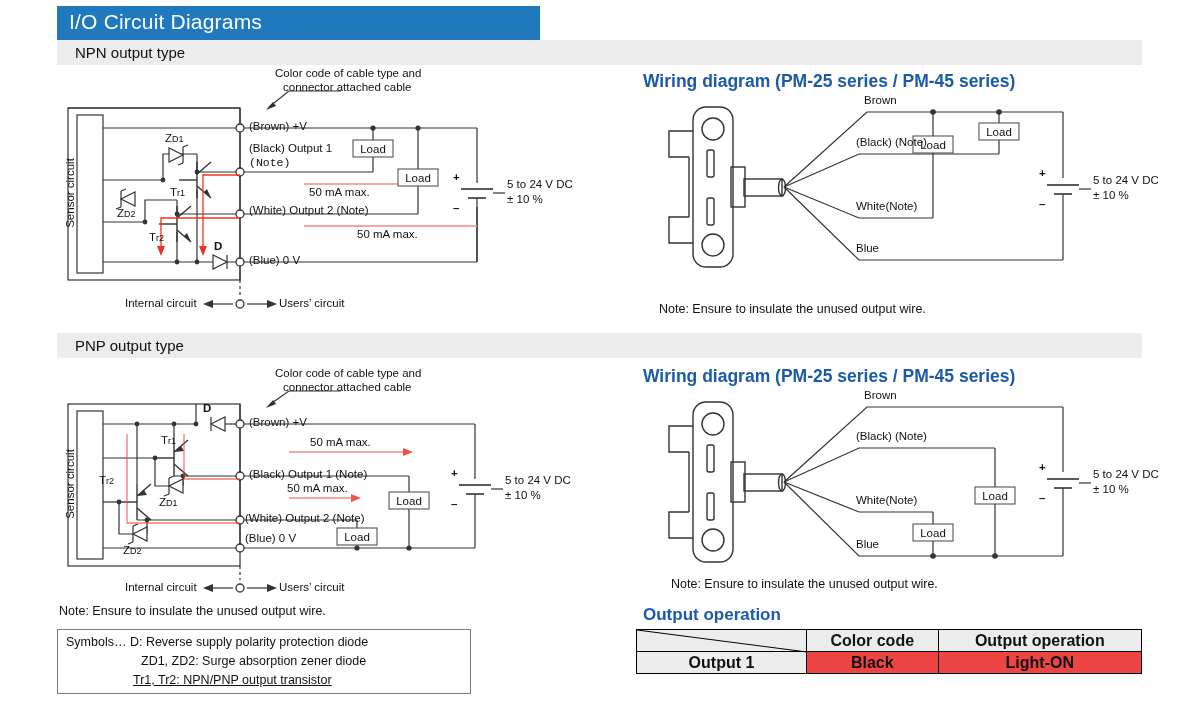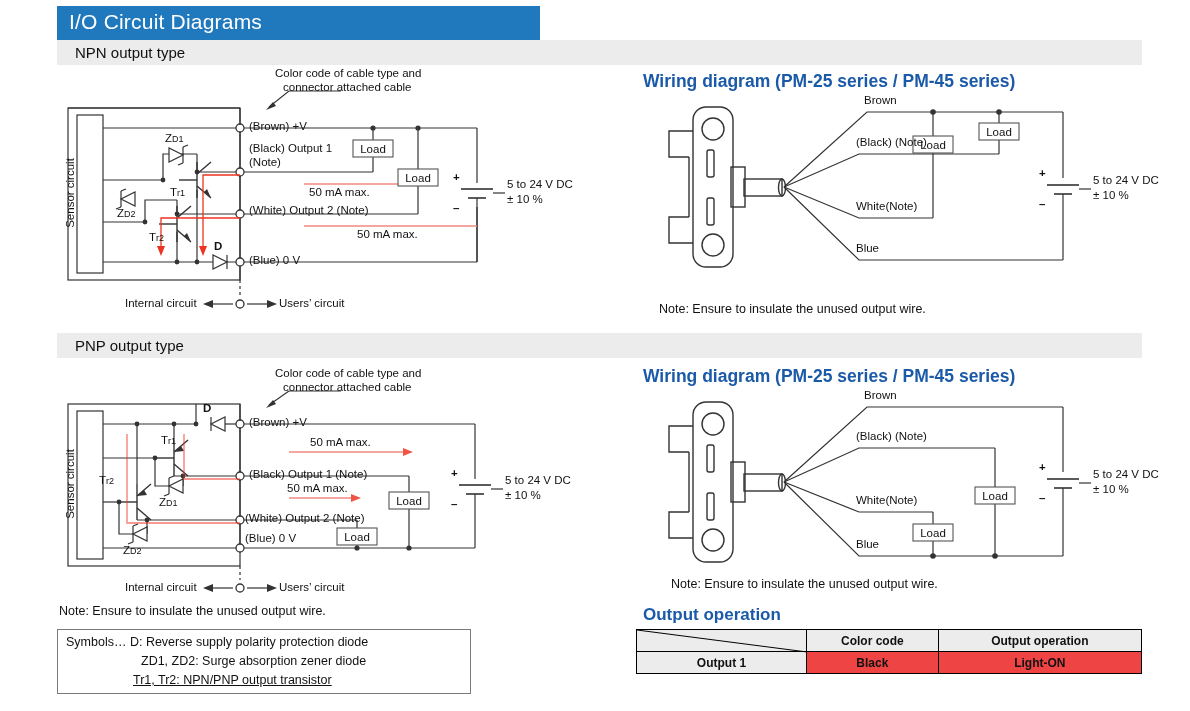--- a/index.html
+++ b/index.html
@@ -47,21 +47,21 @@
   
   .symbox {
     position:absolute; left:57px; top:629px; width:414px; height:65px;
     border:1px solid #7a7a7a; background:#fff;
   }
   .symbox .line { position:absolute; font-size:12.5px; white-space:nowrap; }
 
   
   .optable {
     position:absolute; left:636px; top:629px; width:506px;
-    border-collapse:collapse; font-size:12px;
+    border-collapse:collapse; font-size:16px;
   }
   .optable td, .optable th {
     border:1px solid #000; height:22px; text-align:center; font-weight:bold; padding:0;
   }
   .optable th { background:#ececec; }
   .optable td.rowhead { background:#ececec; width:170px; }
   .optable td.val { background:#ef4444; }
   .corner { position:relative; background:#ececec; width:170px; padding:0; }
   .corner svg { position:absolute; left:0; top:0; }
 </style>
@@ -218,21 +218,21 @@
       <circle cx="183" cy="242" r="4" fill="#fff" stroke="#333" stroke-width="1.3"></circle>
     </svg>
 
     <div class="t" style="left:218px; top:5px;">Color code of cable type and</div>
     <div class="t" style="left:226px; top:19px;">connector attached cable</div>
 
     <div class="t" style="left:-22px; top:125px; transform:rotate(-90deg); transform-origin:center;">Sensor circuit</div>
 
     <div class="t" style="left:192px; top:58px;">(Brown) +V</div>
     <div class="t" style="left:192px; top:80px;">(Black) Output 1</div>
-    <div class="t" style="left:192px; top:94px;">(Note)</div>
+    <div class="t" style="left:192px; top:94px;font-family:Liberation Mono, monospace;">(Note)</div>
     <div class="t" style="left:192px; top:142px;">(White) Output 2 (Note)</div>
     <div class="t" style="left:192px; top:192px;">(Blue) 0 V</div>
 
     <div class="t" style="left:252px; top:124px;">50 mA max.</div>
     <div class="t" style="left:300px; top:166px;">50 mA max.</div>
 
     <div class="t c" style="left:296px; top:81px; width:40px;">Load</div>
     <div class="t c" style="left:341px; top:110px; width:40px;">Load</div>
 
     <div class="t b" style="left:396px; top:109px;">+</div>

